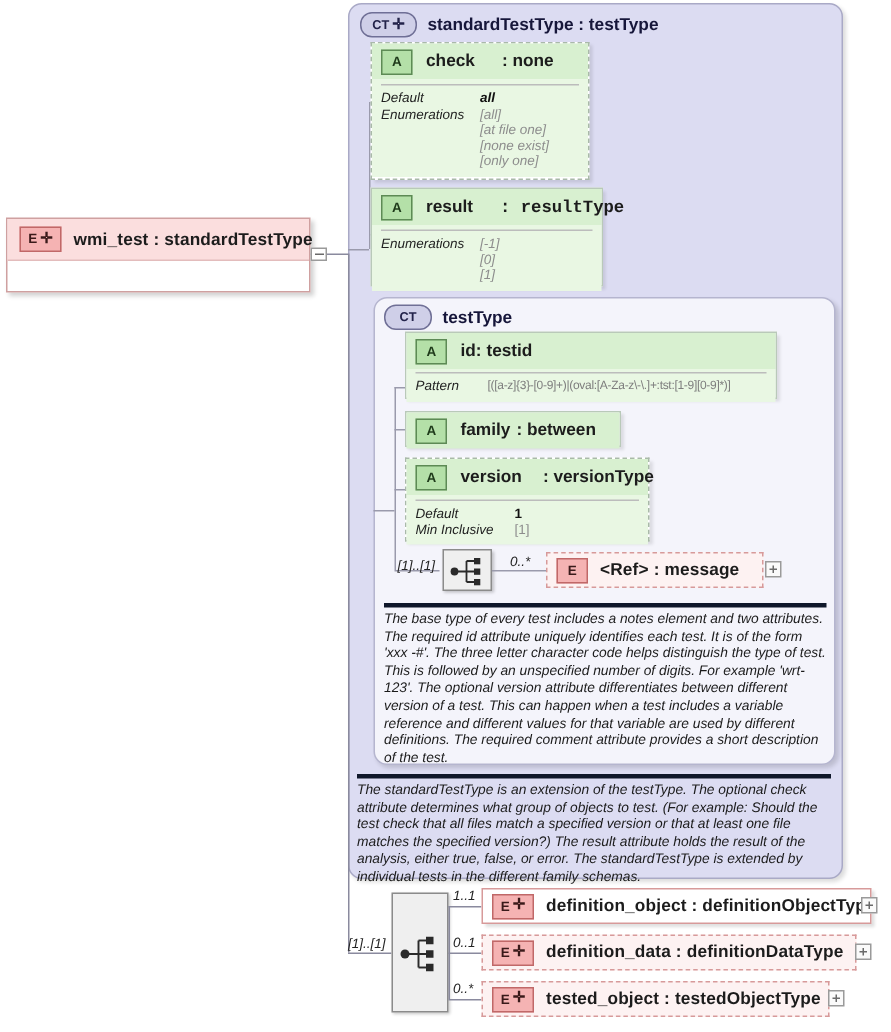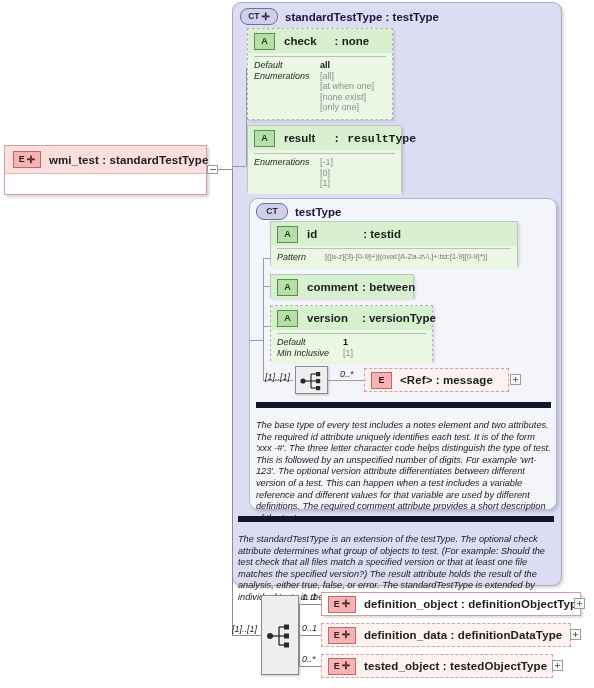--- a/index.html
+++ b/index.html
@@ -199,21 +199,21 @@
     line-height: 10.5px;
   }
   .facet-label {
     font-style: italic;
     color: #1f1f1f;
     width: 66px;
     flex: none;
     white-space: nowrap;
   }
   .facet-label.wide { width: 48px; }
-  .facet-vals { display: flex; flex-direction: column; }
+  .facet-vals { display: flex; flex-direction: column; font-style: italic; }
   .facet-val { color: #8d8d8d; white-space: nowrap; }
   .facet-val.strong { color: #111111; font-weight: bold; }
   .facet-sep {
     border-top: 1px solid #bcbcbc;
     margin: 0 0 3px 0;
   }
   .pattern-val {
     color: #7d7d7d;
     font-size: 8px;
     white-space: nowrap;
@@ -221,22 +221,22 @@
   }
 
   
   .doc-block {
     position: absolute;
     box-sizing: border-box;
     font-style: italic;
     font-size: 9.2px;
     line-height: 11.6px;
     color: #1b1b1b;
-    border-top: 6px solid #0f172a;
-    padding-top: 12px;
+    border-top: 3px solid #0f172a;
+    padding-top: 2px;
   }
 
   
   .seq-icon {
     position: absolute;
     box-sizing: border-box;
     background: #efefef;
     border: 1px solid #8b8b8b;
     box-shadow: 1px 1px 2px rgba(0,0,0,0.22);
   }
@@ -331,21 +331,21 @@
       <div class="facet-row">
         <span class="facet-label">Default</span>
         <span class="facet-vals">
           <span class="facet-val strong">all</span>
         </span>
       </div>
       <div class="facet-row">
         <span class="facet-label">Enumerations</span>
         <span class="facet-vals">
           <span class="facet-val">[all]</span>
-          <span class="facet-val">[at when one]</span>
+          <span class="facet-val">[at file one]</span>
           <span class="facet-val">[none exist]</span>
           <span class="facet-val">[only one]</span>
         </span>
       </div>
     </div>
   </div>
 
   <div class="attr-box solid" style="left:247px; top:125px; width:155px; height:66px;">
     <div class="attr-head">
       <span class="badge-a">A</span>
@@ -378,35 +378,35 @@
   <div class="line-h light" style="left:263px; top:258px; width:8px;"></div>
   <div class="line-h light" style="left:263px; top:286px; width:8px;"></div>
   <div class="line-h light" style="left:263px; top:326px; width:8px;"></div>
   <div class="line-h light" style="left:263px; top:380px; width:30px;"></div>
   <div class="line-h light" style="left:249px; top:340px; width:14px;"></div>
 
   <div class="attr-box solid" style="left:270px; top:221px; width:248px; height:45px;">
     <div class="attr-head">
       <span class="badge-a">A</span>
       <span class="attr-name">id</span>
-      <span class="attr-type" style="margin-left:46px;">: testid</span>
+      <span class="attr-type" style="">: testid</span>
     </div>
     <div class="attr-body" style="padding-top:2px;">
       <div class="facet-sep"></div>
       <div class="facet-row">
         <span class="facet-label wide">Pattern</span>
         <span class="pattern-val">[([a-z]{3}-[0-9]+)|(oval:[A-Za-z\-\.]+:tst:[1-9][0-9]*)]</span>
       </div>
     </div>
   </div>
 
   <div class="attr-box solid" style="left:270px; top:274px; width:144px; height:24px;">
     <div class="attr-head">
       <span class="badge-a">A</span>
-      <span class="attr-name">comment</span>
+      <span class="attr-name">family</span>
       <span class="attr-type" style="margin-left:4px;">: between</span>
     </div>
   </div>
 
   <div class="attr-box" style="left:270px; top:305px; width:163px; height:56px;">
     <div class="attr-head">
       <span class="badge-a">A</span>
       <span class="attr-name">version</span>
       <span class="attr-type" style="margin-left:14px;">: versionType</span>
     </div>

